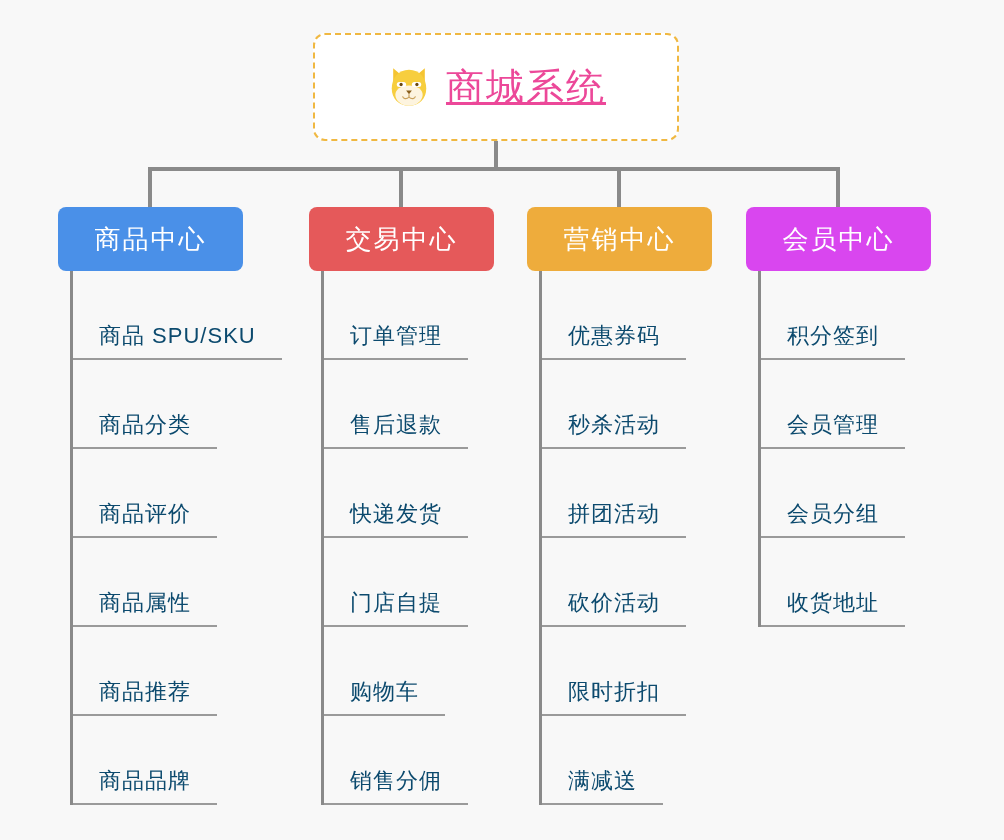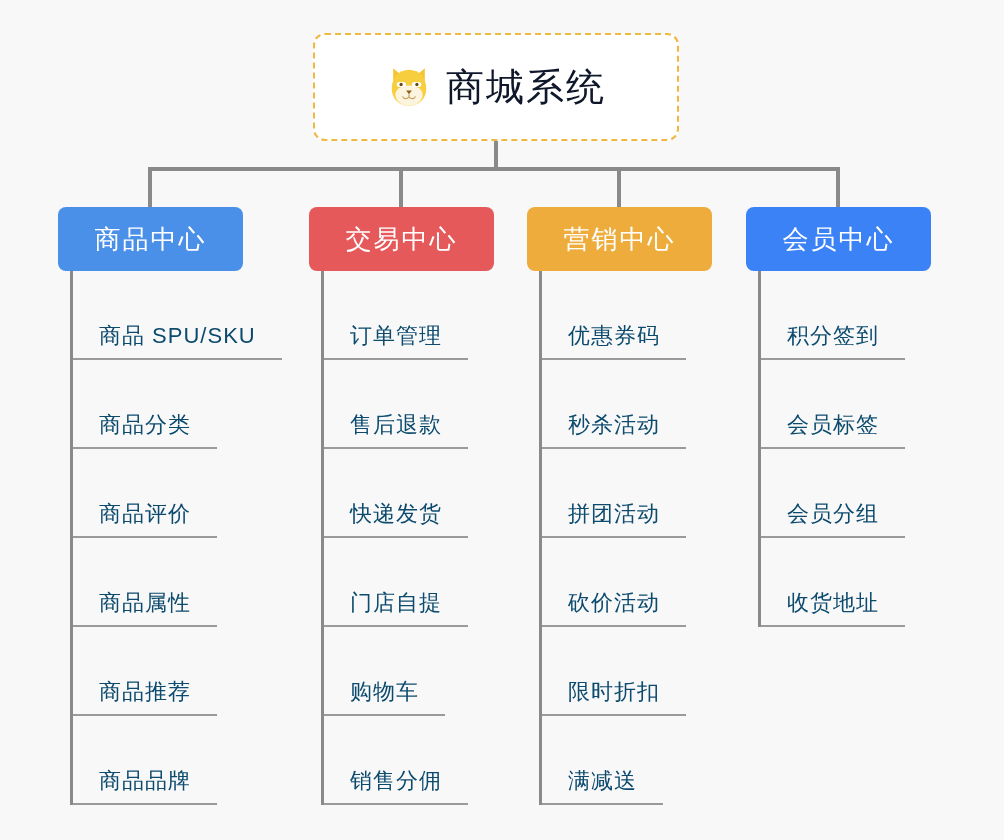--- a/index.html
+++ b/index.html
@@ -137,21 +137,21 @@
 
       <circle cx="21" cy="28.5" r="2.3" fill="#6b4a12"></circle>
       <circle cx="43" cy="28.5" r="2.3" fill="#6b4a12"></circle>
 
       <path d="M28 37 L36 37 L32 42 Z" fill="#8a5f1c"></path>
 
       <path d="M32 42 L32 46" stroke="#c8a05a" stroke-width="1.6" fill="none"></path>
       <path d="M32 46 C28 50 24 48 23 45" stroke="#c8a05a" stroke-width="1.6" fill="none"></path>
       <path d="M32 46 C36 50 40 48 41 45" stroke="#c8a05a" stroke-width="1.6" fill="none"></path>
     </svg>
-    <span class="root-title" style="color: #0f172a;">商城系统</span>
+    <span class="root-title" style="color: #ec4899; text-decoration: underline;">商城系统</span>
   </div>
 
   <div class="conn conn-stub" style="background: rgb(138, 138, 138);"></div>
   <div class="conn conn-bar" style="background: rgb(138, 138, 138);"></div>
   <div class="conn conn-drop" style="left: 148px; background: rgb(138, 138, 138);"></div>
   <div class="conn conn-drop" style="left: 399px; background: rgb(138, 138, 138);"></div>
   <div class="conn conn-drop" style="left: 617px; background: rgb(138, 138, 138);"></div>
   <div class="conn conn-drop" style="left: 836px; background: rgb(138, 138, 138);"></div>
 
   <div class="column" id="col-0" style="left:58px;width:185px;">
@@ -220,27 +220,27 @@
       <div class="leaf-item">
           <span class="leaf-label">限时折扣</span>
         </div>
       <div class="leaf-item">
           <span class="leaf-label">满减送</span>
         </div>
     </div>
   </div>
 
   <div class="column" id="col-3" style="left:746px;width:185px;">
-    <div class="cat-box" style="background: #3b82f6;">会员中心</div>
+    <div class="cat-box" style="background: #d946ef;">会员中心</div>
     <div class="leaf-list" style="border-left-color: rgb(138, 138, 138);">
       <div class="leaf-item">
           <span class="leaf-label">积分签到</span>
         </div>
       <div class="leaf-item">
-          <span class="leaf-label">会员标签</span>
+          <span class="leaf-label">会员管理</span>
         </div>
       <div class="leaf-item">
           <span class="leaf-label">会员分组</span>
         </div>
       <div class="leaf-item">
           <span class="leaf-label">收货地址</span>
         </div>
     </div>
   </div>
 

